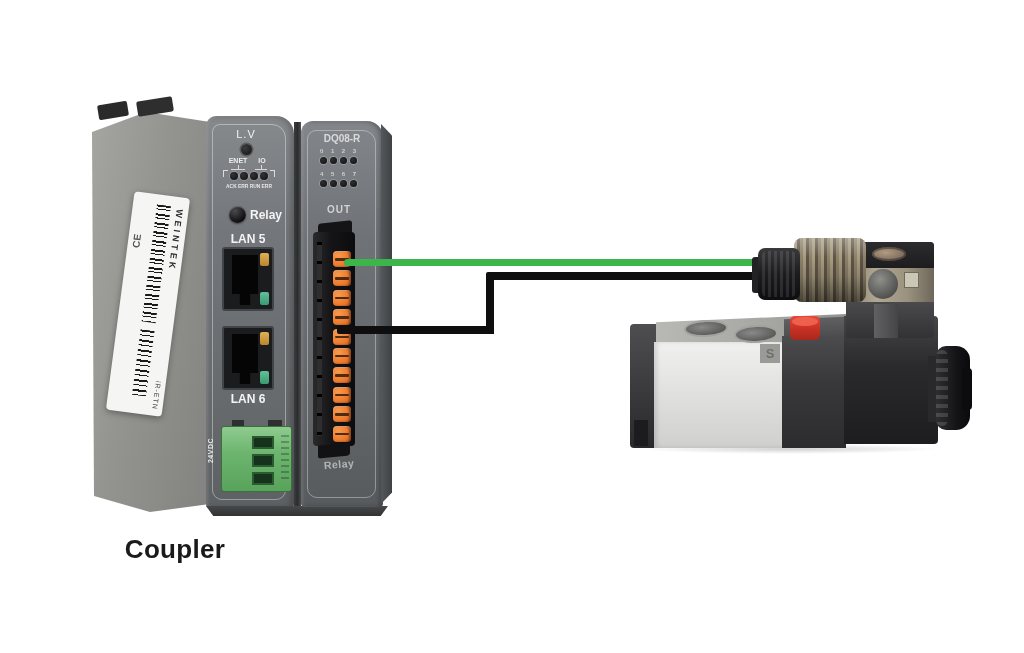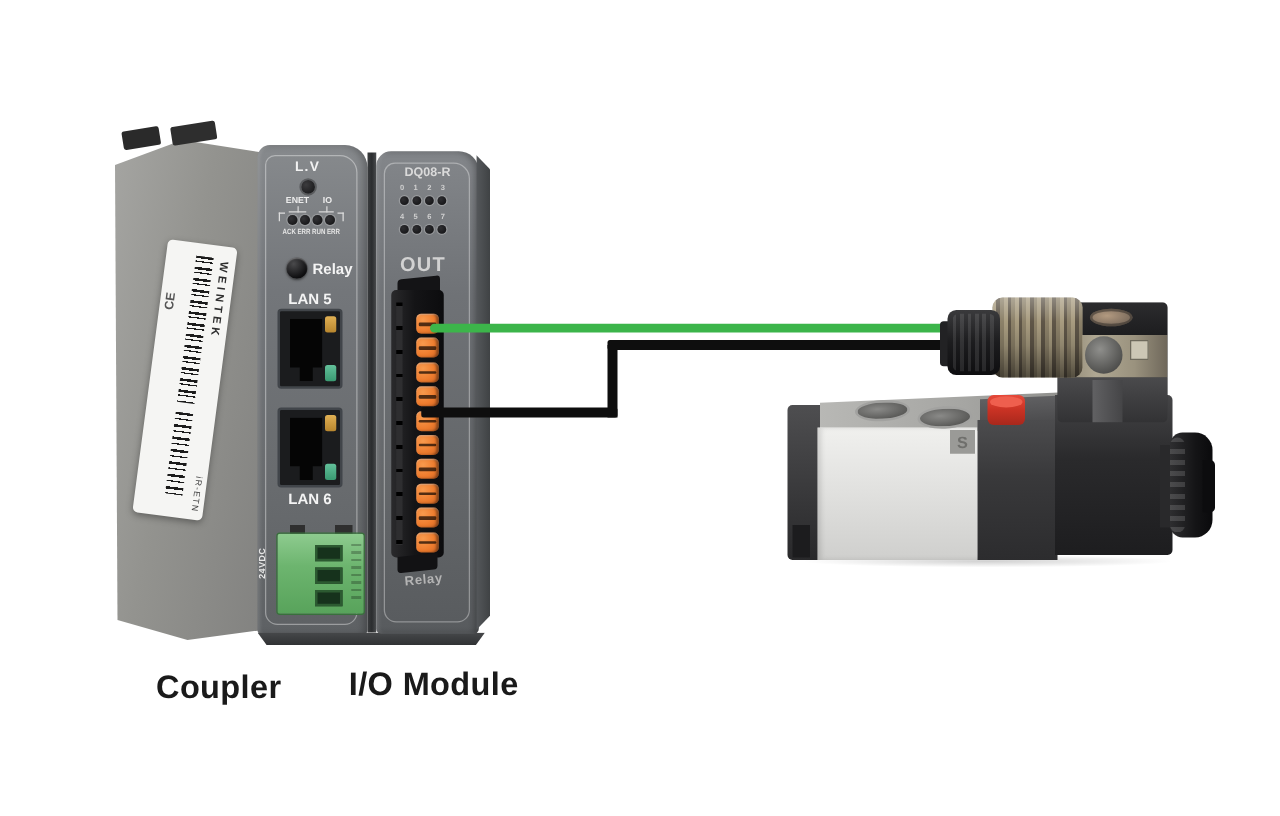--- a/index.html
+++ b/index.html
@@ -31,21 +31,21 @@
 
   
   #coupler-face{left:206px;top:116px;width:88px;height:392px;border-radius:10px 18px 4px 4px;
     background:linear-gradient(180deg,#878a8d 0%,#73767a 30%,#686b6e 70%,#5e6164 100%);
     box-shadow:inset -3px 0 6px rgba(0,0,0,.25),inset 2px 0 3px rgba(255,255,255,.15);}
   #coupler-groove{left:212px;top:124px;width:74px;height:376px;border:1px solid rgba(255,255,255,.38);
     border-radius:8px 14px 10px 10px;}
   #device-base{left:206px;top:506px;width:182px;height:10px;
     background:linear-gradient(180deg,#46484a,#303234);clip-path:polygon(0 0,100% 0,96% 100%,4% 100%);}
 
-  #lv-label{left:226px;top:128px;width:40px;text-align:center;font-size:11px;font-weight:700;color:#f2f2f2;letter-spacing:1px;}
+  #lv-label{left:226px;top:128px;width:40px;text-align:center;font-size:11px;font-weight:400;color:#f2f2f2;letter-spacing:1px;}
   #lv-led{left:241px;top:144px;width:11px;height:11px;border-radius:50%;
     background:radial-gradient(circle at 35% 35%,#3c3c3e,#121214);box-shadow:0 0 0 1.5px rgba(0,0,0,.3);}
   #enet-label{left:222px;top:157px;width:32px;text-align:center;font-size:7px;font-weight:700;color:#ececec;}
   #io-label{left:253px;top:157px;width:18px;text-align:center;font-size:7px;font-weight:700;color:#ececec;}
   .tbar{height:4px;border-top:1.5px solid #d8d8d8;}
   .tstem{width:0;height:5px;border-left:1.5px solid #d8d8d8;}
   #enet-tbar{left:231px;top:169px;width:14px;} #enet-tstem{left:238px;top:165px;}
   #io-tbar{left:255px;top:169px;width:12px;}  #io-tstem{left:261px;top:165px;}
   .status-led{width:8px;height:8px;border-radius:50%;top:172px;
     background:radial-gradient(circle at 35% 35%,#333336,#0f0f11);box-shadow:0 0 0 1px rgba(210,210,210,.3);}
@@ -92,21 +92,21 @@
     background:linear-gradient(90deg,#55585b,#3f4244);clip-path:polygon(0 0,100% 3%,100% 97%,0 100%);}
   #io-groove{left:307px;top:130px;width:69px;height:368px;border:1px solid rgba(255,255,255,.35);
     border-radius:9px 13px 10px 10px;}
   #dq-label{left:312px;top:133px;width:60px;text-align:center;font-size:10px;font-weight:700;color:#dadada;}
   .numrow{width:36px;display:flex;justify-content:space-between;font-size:6px;font-weight:700;color:#d0d0d0;}
   #io-nums1{left:320px;top:148px;} #io-nums2{left:320px;top:171px;}
   .io-led{width:7px;height:7px;border-radius:50%;background:radial-gradient(circle at 35% 35%,#2e2e31,#101012);
     box-shadow:0 0 0 1px rgba(205,205,205,.35);}
   .ledrow1{top:157px;} .ledrow2{top:180px;}
   #ioled-0,#ioled-4{left:320px;} #ioled-1,#ioled-5{left:330px;} #ioled-2,#ioled-6{left:340px;} #ioled-3,#ioled-7{left:350px;}
-  #out-label{left:320px;top:204px;width:38px;text-align:left;font-size:16px;font-weight:700;color:#d2d2d2;letter-spacing:1px;}
+  #out-label{left:320px;top:204px;width:38px;text-align:center;font-size:10px;font-weight:700;color:#d2d2d2;letter-spacing:1px;}
 
   #strip-top{left:318px;top:222px;width:34px;height:14px;background:#141416;transform:skewY(-6deg);border-radius:3px 3px 0 0;}
   #strip-body{left:313px;top:232px;width:42px;height:214px;border-radius:4px;
     background:linear-gradient(90deg,#2a2a2c 0%,#141416 45%,#0c0c0e 100%);}
   #strip-body::before{content:'';position:absolute;left:4px;top:10px;bottom:10px;width:5px;
     background:repeating-linear-gradient(180deg,#000 0 3px,#2e2e30 3px 19px);}
   #strip-bottom{left:318px;top:444px;width:32px;height:13px;background:#121214;transform:skewY(-6deg);border-radius:0 0 3px 3px;}
   #clamp-column{left:333px;top:251px;width:18px;display:flex;flex-direction:column;gap:3.4px;z-index:5;}
   .clamp{position:relative!important;width:18px;height:16px;border-radius:4px;flex:none;
     background:radial-gradient(circle at 30% 30%,#f89a4d 0%,#ee7c2e 55%,#cf6423 100%);
@@ -324,15 +324,14 @@
     <div class="din-coil"></div>
     <div class="din-contact2"></div>
     <div class="din-lower"></div>
     <div class="din-plunger"></div>
   </div>
   <div id="threads"></div>
   <div id="gland-collar"></div>
   <div id="gland"></div>
 
   <div id="cap-coupler" class="caption">Coupler</div>
-  <div id="cap-io" class="caption">I/O Module</div>
 
 </div>
 
 </body></html>

